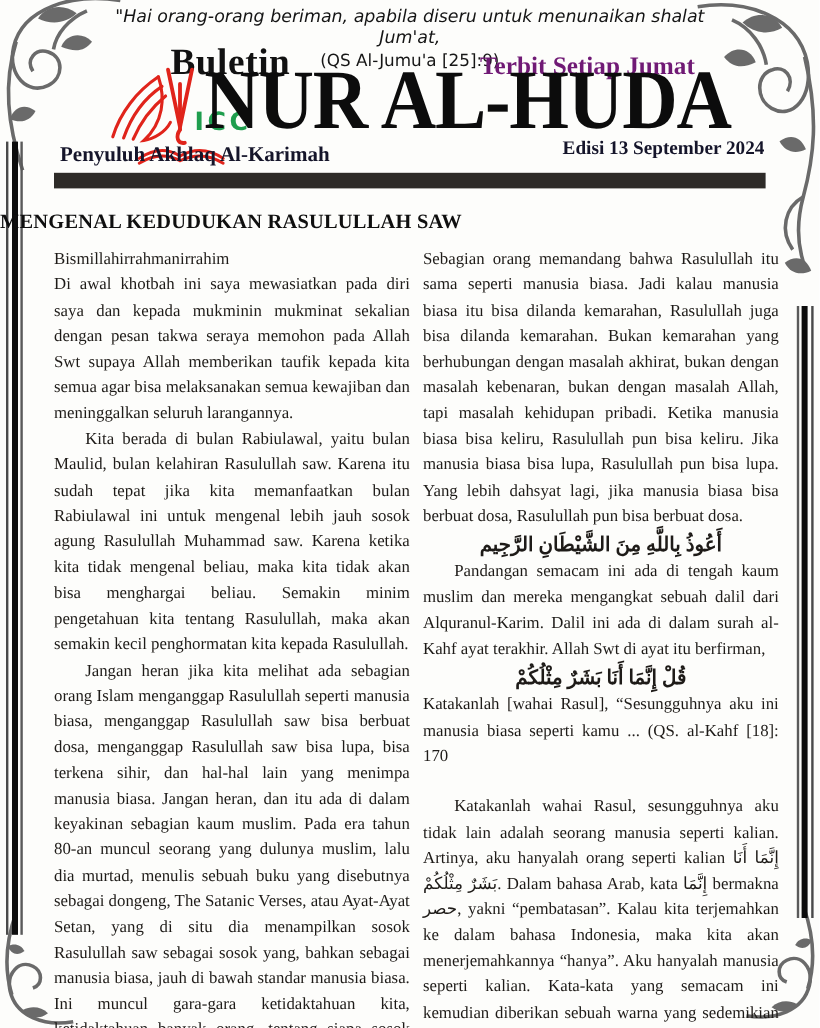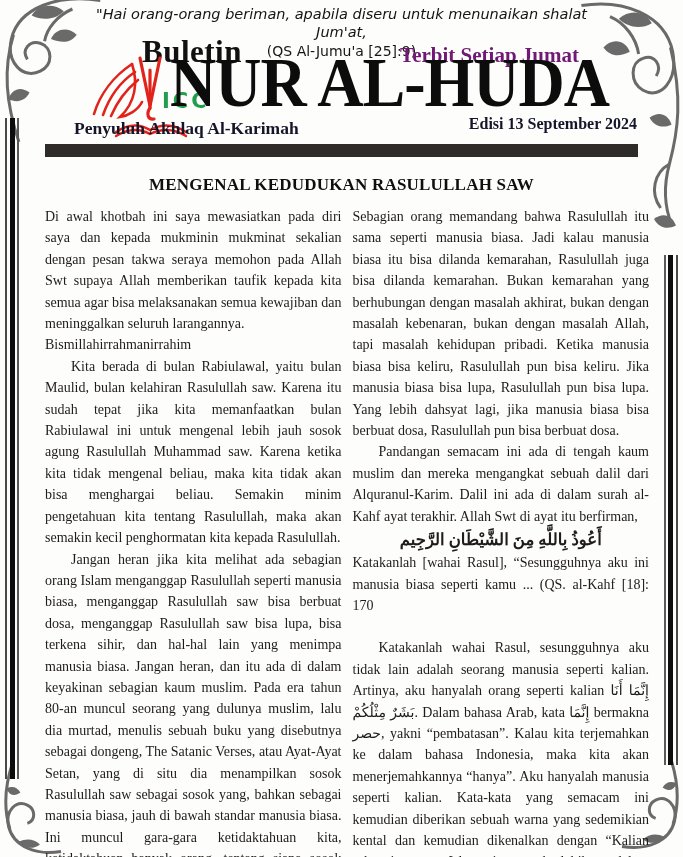--- a/index.html
+++ b/index.html
@@ -39,36 +39,36 @@
   .publish-note{
     position:absolute;top:43px;right:104px;font-size:21px;font-weight:bold;color:#701a75;
   }
   .main-title{
     position:absolute;top:48px;left:132px;right:36px;text-align:center;
     font-size:64px;font-weight:bold;line-height:1;color:#0c0c0c;
     letter-spacing:-1px;transform:scaleY(1.1);transform-origin:top center;
     white-space:nowrap;
   }
   .tagline{
-    position:absolute;left:50px;top:118px;font-size:17.5px;font-weight:bold;color:#15152a;margin-left:24px;
+    position:absolute;left:50px;top:118px;font-size:17.5px;font-weight:bold;color:#15152a;
   }
   .edition{
     position:absolute;right:46px;top:115px;font-size:16px;font-weight:bold;color:#15152a;
   }
   .bar{
     position:absolute;left:45px;right:45px;top:144px;height:13px;background:#2e2b28;
   }
   .logo{position:absolute;left:86px;top:50px;width:128px;height:92px;}
   .logo text{
     font-family:"DejaVu Sans",sans-serif;font-weight:bold;font-size:21px;
     letter-spacing:3px;
   }
   
   .article-title{
-    position:absolute;top:175px;left:0;right:0;text-align:center;
+    position:absolute;top:175px;left:0;right:0;text-align:left;
     font-size:17px;font-weight:bold;letter-spacing:.2px;color:#0f0f0f;
   }
   .columns{
     position:absolute;top:206px;left:45px;right:34px;bottom:0;
     display:flex;gap:11px;overflow:hidden;
   }
   .col{flex:1 1 0;min-width:0;font-size:14px;line-height:21.4px;text-align:justify;}
   .para{margin:0;}
   .para.indent{text-indent:26px;font-family:Liberation Serif, serif;}
   .para.arabic{
@@ -171,27 +171,28 @@
   </svg>
 
   <div class="main-title">NUR AL-HUDA</div>
   <div class="tagline">Penyuluh Akhlaq Al-Karimah</div>
   <div class="edition">Edisi 13 September 2024</div>
   <div class="bar"></div>
 
   <div class="article-title">MENGENAL KEDUDUKAN RASULULLAH SAW</div>
   <div class="columns">
     <div class="col">
+        <p class="para plain">Bismillahirrahmanirrahim</p>
         <p class="para plain">Di awal khotbah ini saya mewasiatkan pada diri saya dan kepada mukminin mukminat sekalian dengan pesan takwa seraya memohon pada Allah Swt supaya Allah memberikan taufik kepada kita semua agar bisa melaksanakan semua kewajiban dan meninggalkan seluruh larangannya.</p>
-        <p class="para plain">Bismillahirrahmanirrahim</p>
         <p class="para indent">Kita berada di bulan Rabiulawal, yaitu bulan Maulid, bulan kelahiran Rasulullah saw. Karena itu sudah tepat jika kita memanfaatkan bulan Rabiulawal ini untuk mengenal lebih jauh sosok agung Rasulullah Muhammad saw. Karena ketika kita tidak mengenal beliau, maka kita tidak akan bisa menghargai beliau. Semakin minim pengetahuan kita tentang Rasulullah, maka akan semakin kecil penghormatan kita kepada Rasulullah.</p>
         <p class="para indent">Jangan heran jika kita melihat ada sebagian orang Islam menganggap Rasulullah seperti manusia biasa, menganggap Rasulullah saw bisa berbuat dosa, menganggap Rasulullah saw bisa lupa, bisa terkena sihir, dan hal-hal lain yang menimpa manusia biasa. Jangan heran, dan itu ada di dalam keyakinan sebagian kaum muslim. Pada era tahun 80-an muncul seorang yang dulunya muslim, lalu dia murtad, menulis sebuah buku yang disebutnya sebagai dongeng, The Satanic Verses, atau Ayat-Ayat Setan, yang di situ dia menampilkan sosok Rasulullah saw sebagai sosok yang, bahkan sebagai manusia biasa, jauh di bawah standar manusia biasa. Ini muncul gara-gara ketidaktahuan kita, ketidaktahuan banyak orang, tentang siapa sosok Rasulullah saw.</p>
       </div>
     <div class="col">
         <p class="para plain">Sebagian orang memandang bahwa Rasulullah itu sama seperti manusia biasa. Jadi kalau manusia biasa itu bisa dilanda kemarahan, Rasulullah juga bisa dilanda kemarahan. Bukan kemarahan yang berhubungan dengan masalah akhirat, bukan dengan masalah kebenaran, bukan dengan masalah Allah, tapi masalah kehidupan pribadi. Ketika manusia biasa bisa keliru, Rasulullah pun bisa keliru. Jika manusia biasa bisa lupa, Rasulullah pun bisa lupa. Yang lebih dahsyat lagi, jika manusia biasa bisa berbuat dosa, Rasulullah pun bisa berbuat dosa.</p>
+        <p class="para arabic" dir="rtl">أَعُوذُ بِاللَّهِ مِنَ الشَّيْطَانِ الرَّجِيم</p>
         <p class="para indent">Pandangan semacam ini ada di tengah kaum muslim dan mereka mengangkat sebuah dalil dari Alquranul-Karim. Dalil ini ada di dalam surah al-Kahf ayat terakhir. Allah Swt di ayat itu berfirman,</p>
-        <p class="para arabic" dir="rtl">أَعُوذُ بِاللَّهِ مِنَ الشَّيْطَانِ الرَّجِيم</p>
+        <p class="para arabic" dir="rtl">قُلْ إِنَّمَا أَنَا بَشَرٌ مِثْلُكُمْ</p>
         <p class="para plain">Katakanlah [wahai Rasul], “Sesungguhnya aku ini manusia biasa seperti kamu ... (QS. al-Kahf [18]: 170</p>
         <p class="para indent gapTop">Katakanlah wahai Rasul, sesungguhnya aku tidak lain adalah seorang manusia seperti kalian. Artinya, aku hanyalah orang seperti kalian إِنَّمَا أَنَا بَشَرٌ مِثْلُكُمْ. Dalam bahasa Arab, kata إِنَّمَا bermakna حصر, yakni “pembatasan”. Kalau kita terjemahkan ke dalam bahasa Indonesia, maka kita akan menerjemahkannya “hanya”. Aku hanyalah manusia seperti kalian. Kata-kata yang semacam ini kemudian diberikan sebuah warna yang sedemikian kental dan kemudian dikenalkan dengan “Kalian sebagai umat Islam jangan berlebihan dalam mengagungkan Nabi. Khawatir kalau kalian mengagungkan Nabi, kalian akan tertimpa</p>
       </div>
   </div>
 
 </div>
 
 </body></html>

